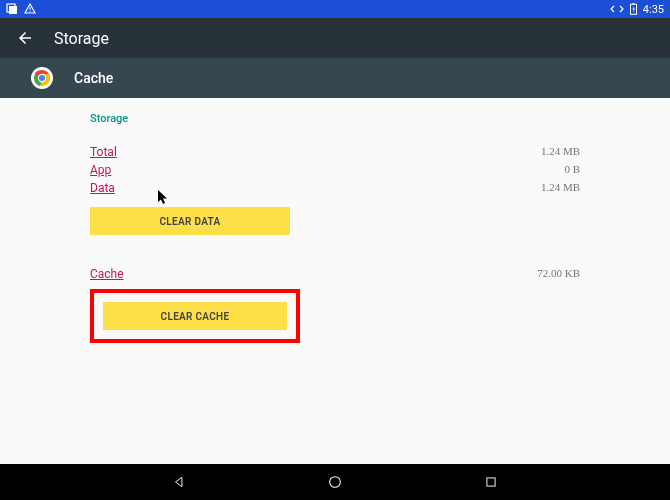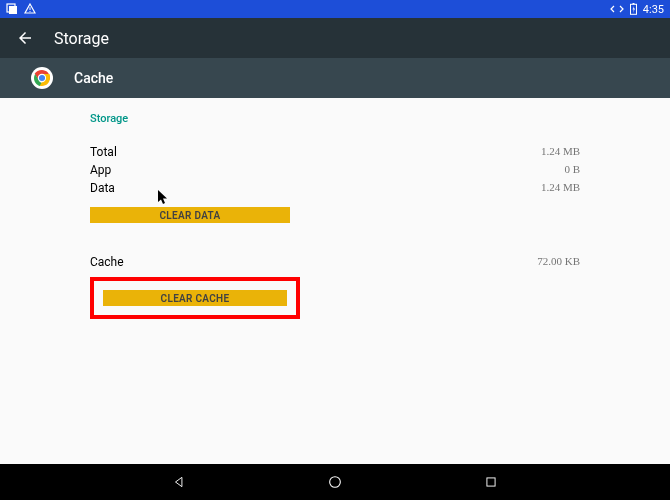--- a/index.html
+++ b/index.html
@@ -14,25 +14,25 @@
     .back-arrow { width: 18px; height: 18px; display: flex; align-items: center; justify-content: center; cursor: pointer; }
     .action-title { font-size: 16px; font-weight: 400; color: #fff; }
 
     .app-header { height: 40px; background: #37474f; display: flex; align-items: center; padding: 0 30px; gap: 20px; }
     .chrome-icon { width: 24px; height: 24px; }
     .app-name { color: #fff; font-size: 14px; font-weight: 500; }
 
     .content { padding: 14px 90px 0 90px; }
     .section-title { color: #009688; font-size: 11px; font-weight: 500; margin-bottom: 18px; }
     .row { display: flex; justify-content: space-between; font-size: 12px; color: #212121; line-height: 1.5; }
-    .row .label { color: #000000; }
+    .row .label { color: #be185d; text-decoration: underline; }
     .row .val { color: #757575; font-size: 11px; font-family: Liberation Serif, serif; }
     .rows-block { margin-bottom: 10px; }
 
-    .btn { display: block; width: 200px; height: 16px; background: #eab308; border: none; color: #424242; font-size: 10px; font-weight: 600; letter-spacing: 0.3px; cursor: pointer; margin-top: 6px; text-align: center; }
+    .btn { display: block; width: 200px; height: 28px; background: #fde047; border: none; color: #424242; font-size: 10px; font-weight: 600; letter-spacing: 0.3px; cursor: pointer; margin-top: 6px; text-align: center; }
 
     .cache-block { margin-top: 30px; }
     .highlight-wrap { border: 4px solid #ff0000; padding: 9px; width: 210px; margin-top: 6px; }
     .highlight-wrap .btn { margin-top: 0; width: 100%; }
 
     .cursor { position: absolute; left: 158px; top: 190px; pointer-events: none; }
 
     .nav-bar { position: absolute; left: 0; right: 0; bottom: 0; height: 36px; background: #000; display: flex; align-items: center; justify-content: center; gap: 140px; }
     .nav-icon { width: 16px; height: 16px; display: flex; align-items: center; justify-content: center; cursor: pointer; }
     .nav-icon svg { display: block; }

